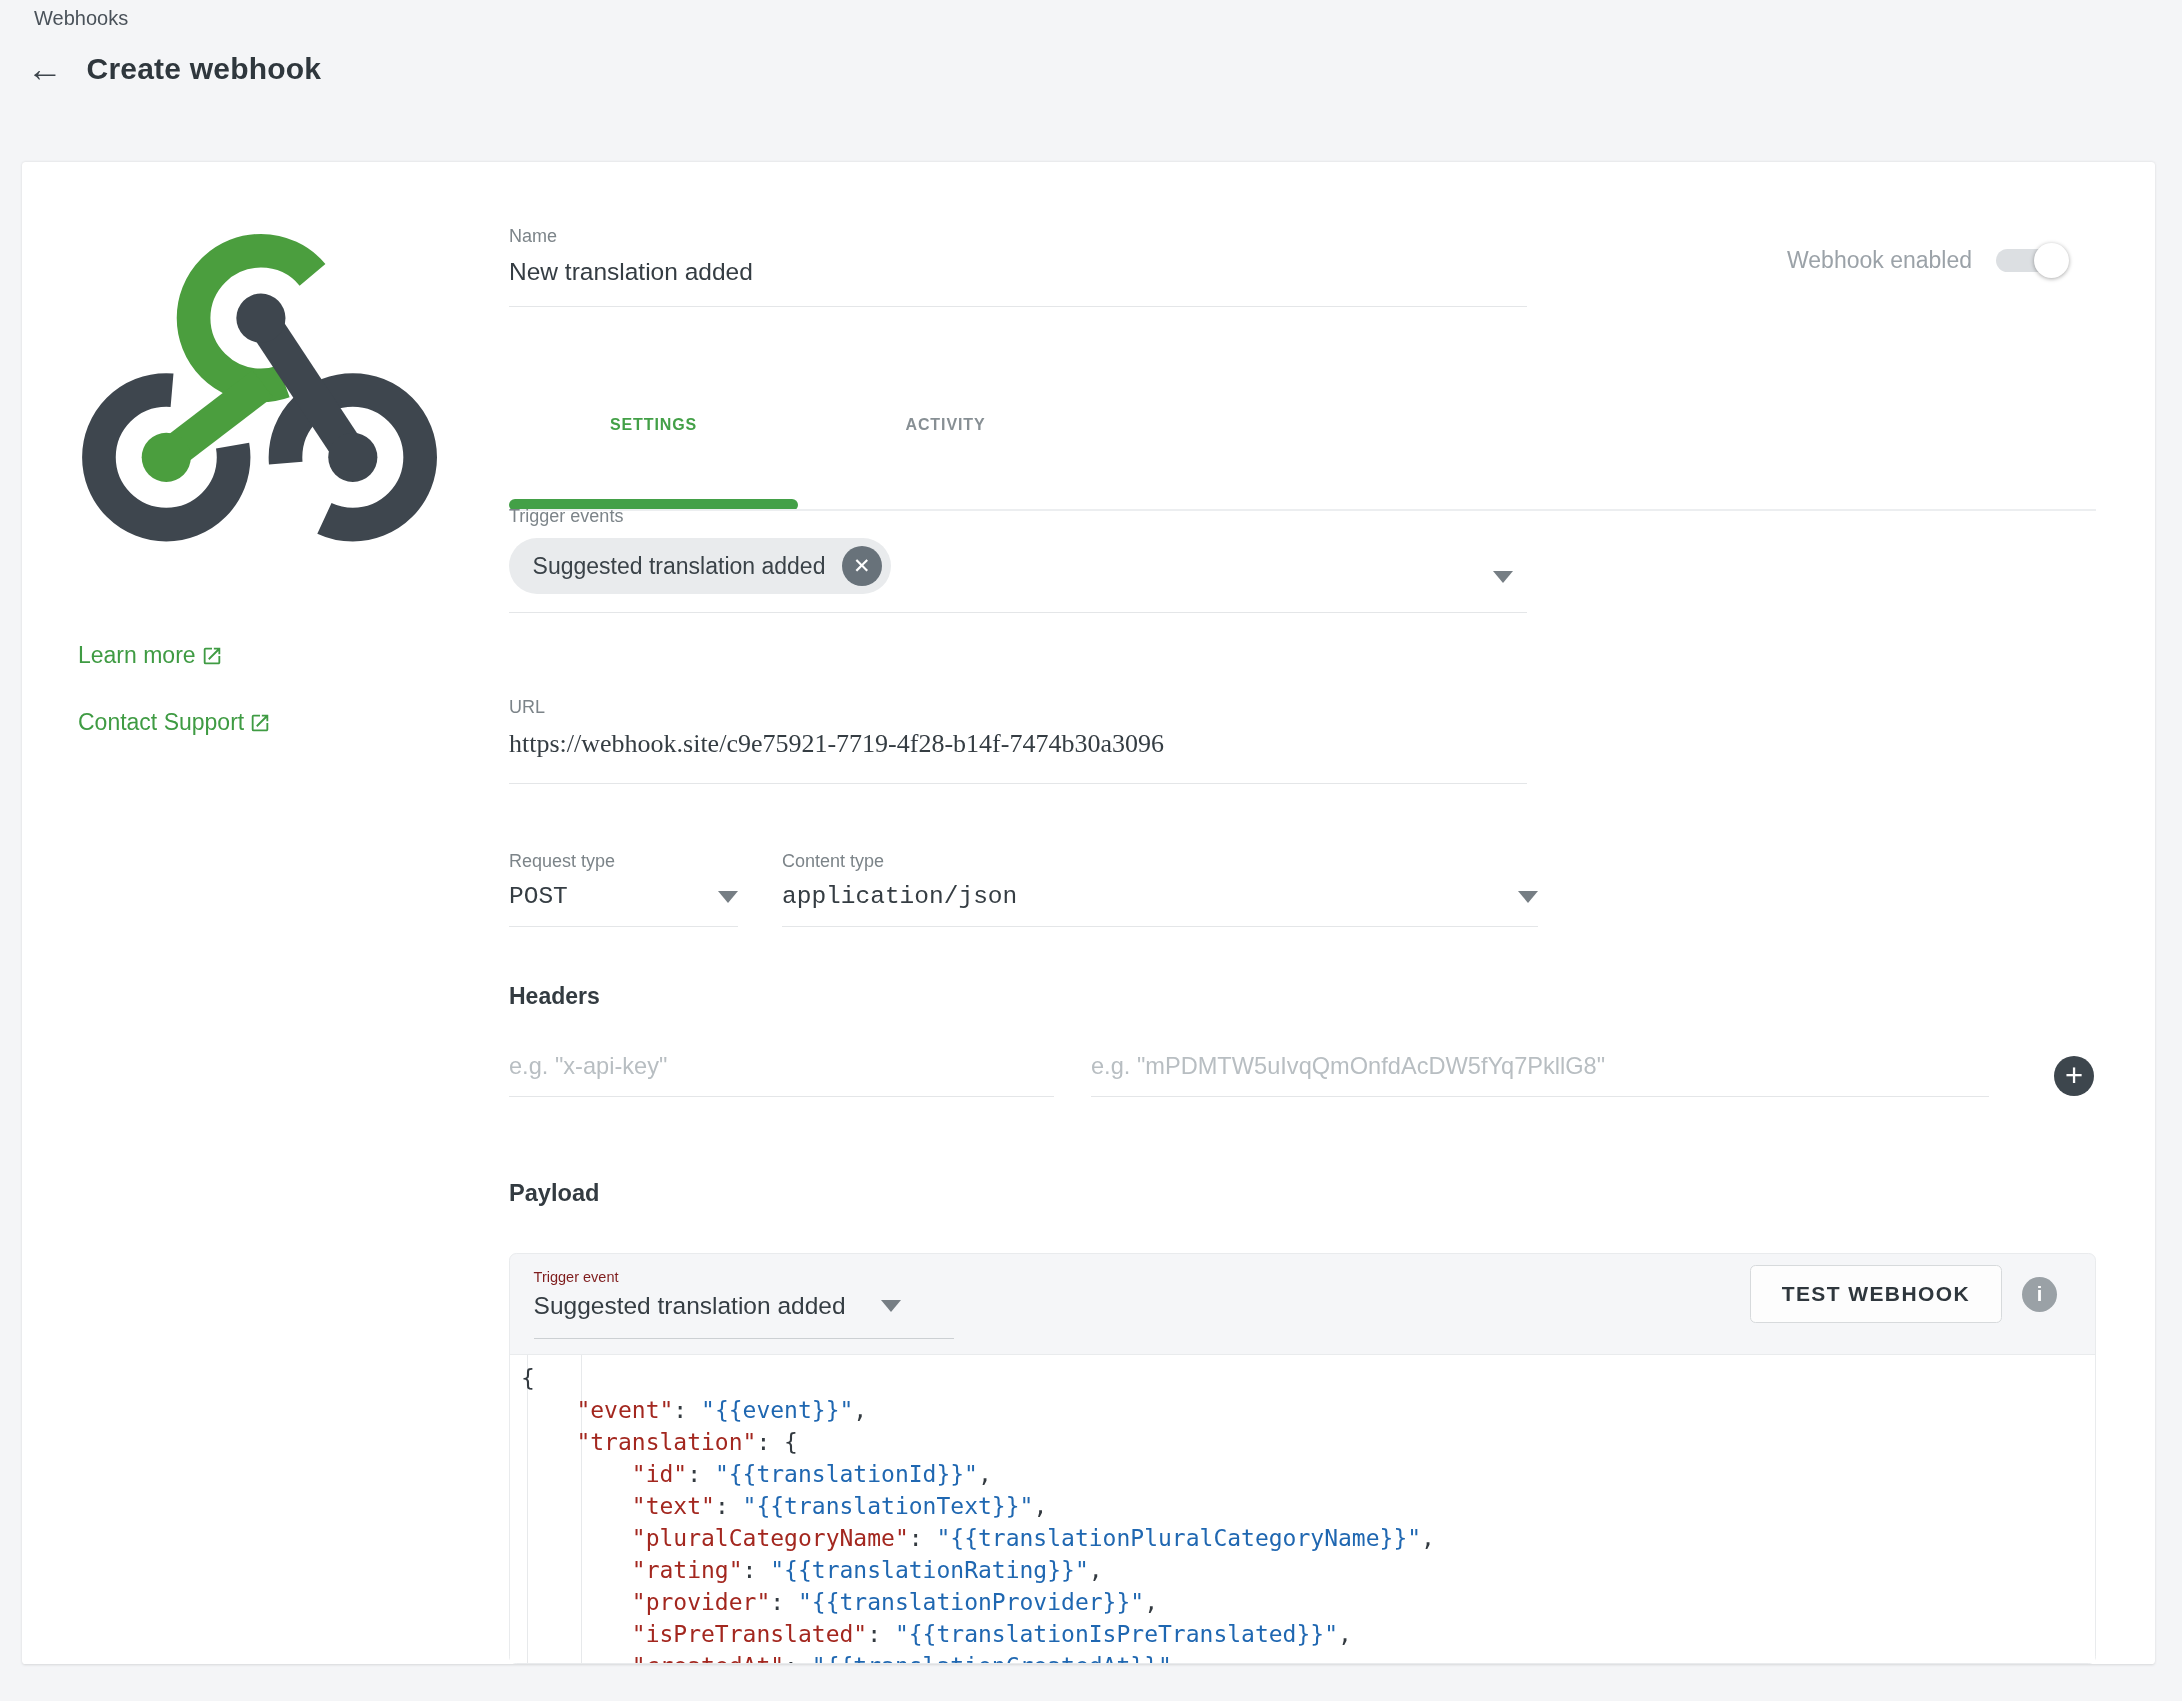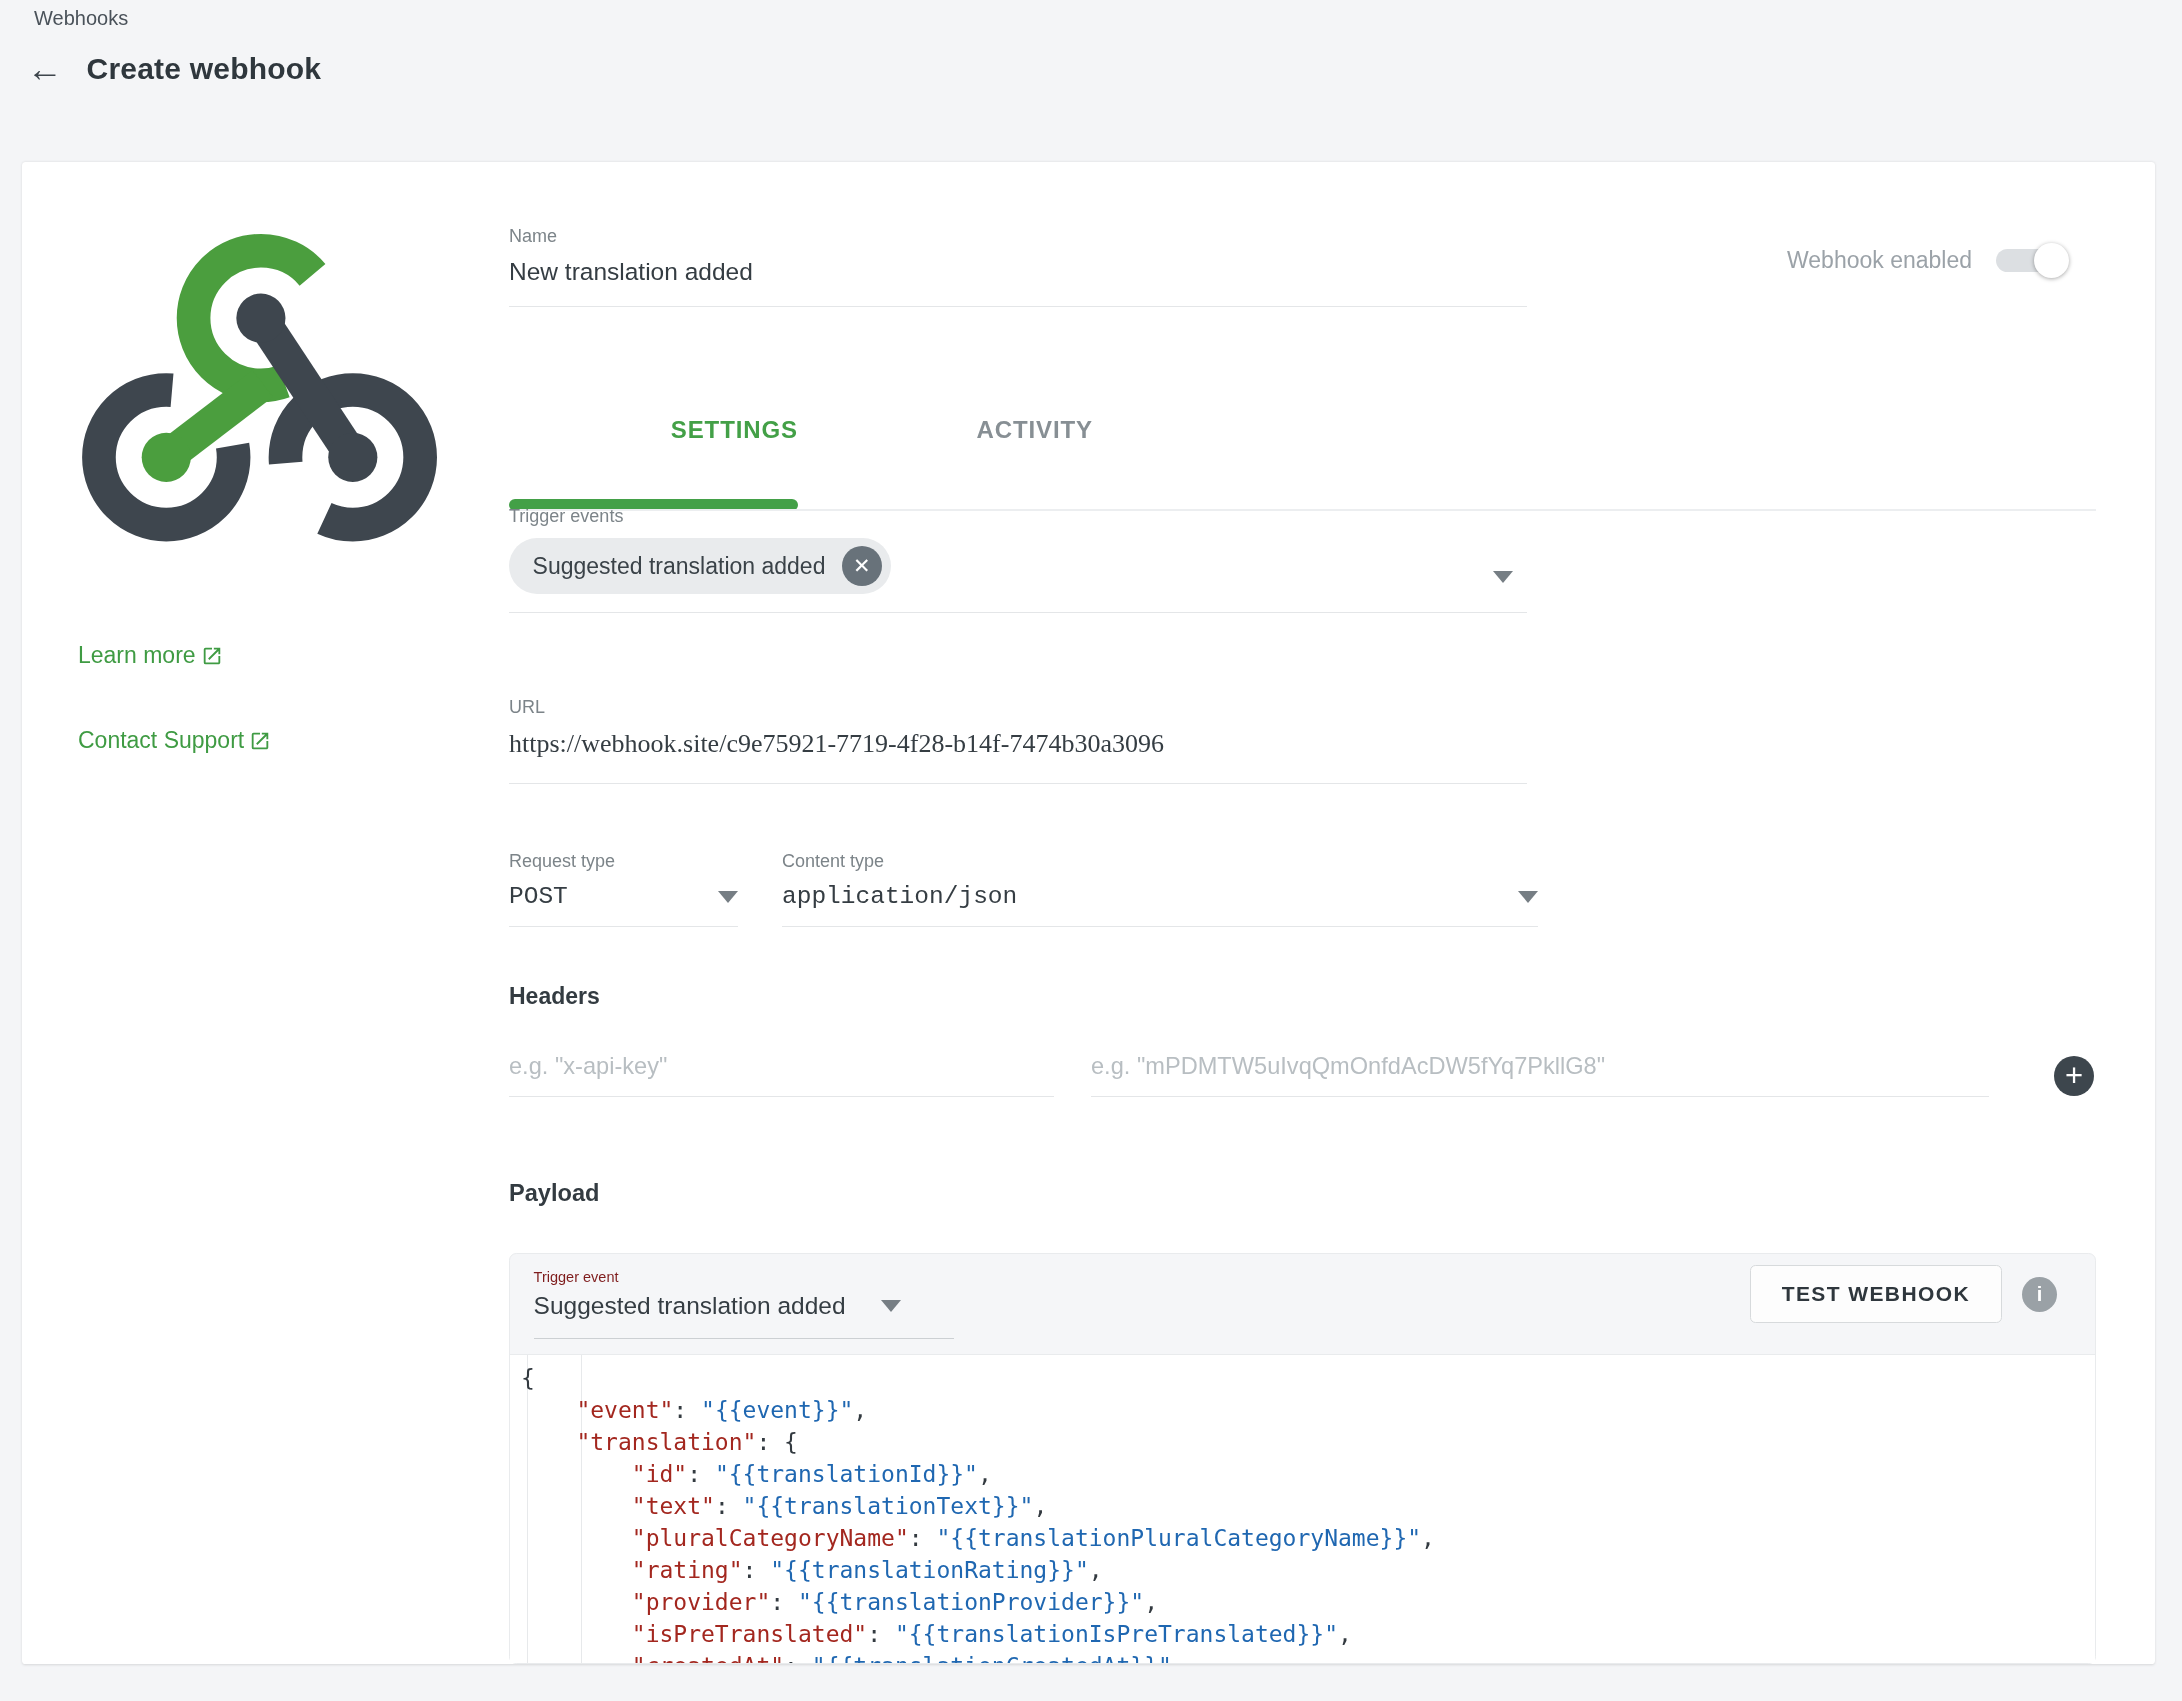--- a/index.html
+++ b/index.html
@@ -31,38 +31,38 @@
   }
 
   
   .logo{position:absolute;left:56px;top:56px;}
   .side-link{
     position:absolute;left:56px;display:flex;align-items:center;gap:5px;
     color:#3f9b43;font-size:23px;text-decoration:none;cursor:pointer;
   }
   .side-link svg{display:block;}
   .lnk-learn{top:480px;}
-  .lnk-contact{top:565px;}
+  .lnk-contact{top:547px;}
 
   
   .group{position:absolute;}
   .group .lbl{font-size:18px;color:#7c8489;}
   .field{border-bottom:1.8px solid #e4e6e8;}
   .val{font-size:24.5px;color:#353d43;margin-top:11px;}
 
   .g-name{left:487px;top:64px;width:1018px;}
   .g-name .field{padding-bottom:20px;}
 
   .toggle-row{position:absolute;left:1765px;top:85px;display:flex;align-items:center;gap:23.6px;}
   .toggle-label{font-size:23px;color:#9ba2a8;}
   .switch{position:relative;width:69px;height:23.6px;border-radius:11.8px;background:#dcdfe2;cursor:pointer;}
   .knob{position:absolute;right:-4.5px;top:-5.5px;width:35px;height:35px;border-radius:50%;background:#fff;box-shadow:0 0.9px 4.5px rgba(0,0,0,.35);}
 
   .tabs{position:absolute;left:487px;top:247px;display:flex;}
-  .tab{font-size:24px;font-weight:700;letter-spacing:0.9px;text-align:right;cursor:pointer;padding:7.3px 0;}
+  .tab{font-size:16px;font-weight:700;letter-spacing:0.9px;text-align:center;cursor:pointer;padding:7.3px 0;}
   .tab-settings{width:289px;color:var(--accent-green);}
   .tab-activity{width:295px;color:#878f94;}
   .tab-indicator{position:absolute;left:487px;top:337px;width:289px;height:11.8px;border-radius:6.4px;background:var(--accent-green);}
   .tab-divider{position:absolute;left:487px;top:347px;width:1587px;height:1.8px;background:#eceef0;}
 
   .g-trigger{left:487px;top:344px;width:1018px;}
   .g-trigger .field{padding-bottom:18px;position:relative;}
   .chip{
     display:inline-flex;align-items:center;gap:16.4px;margin-top:11px;
     background:#e9ebed;border-radius:29px;height:56px;padding:0 9px 0 23.6px;

